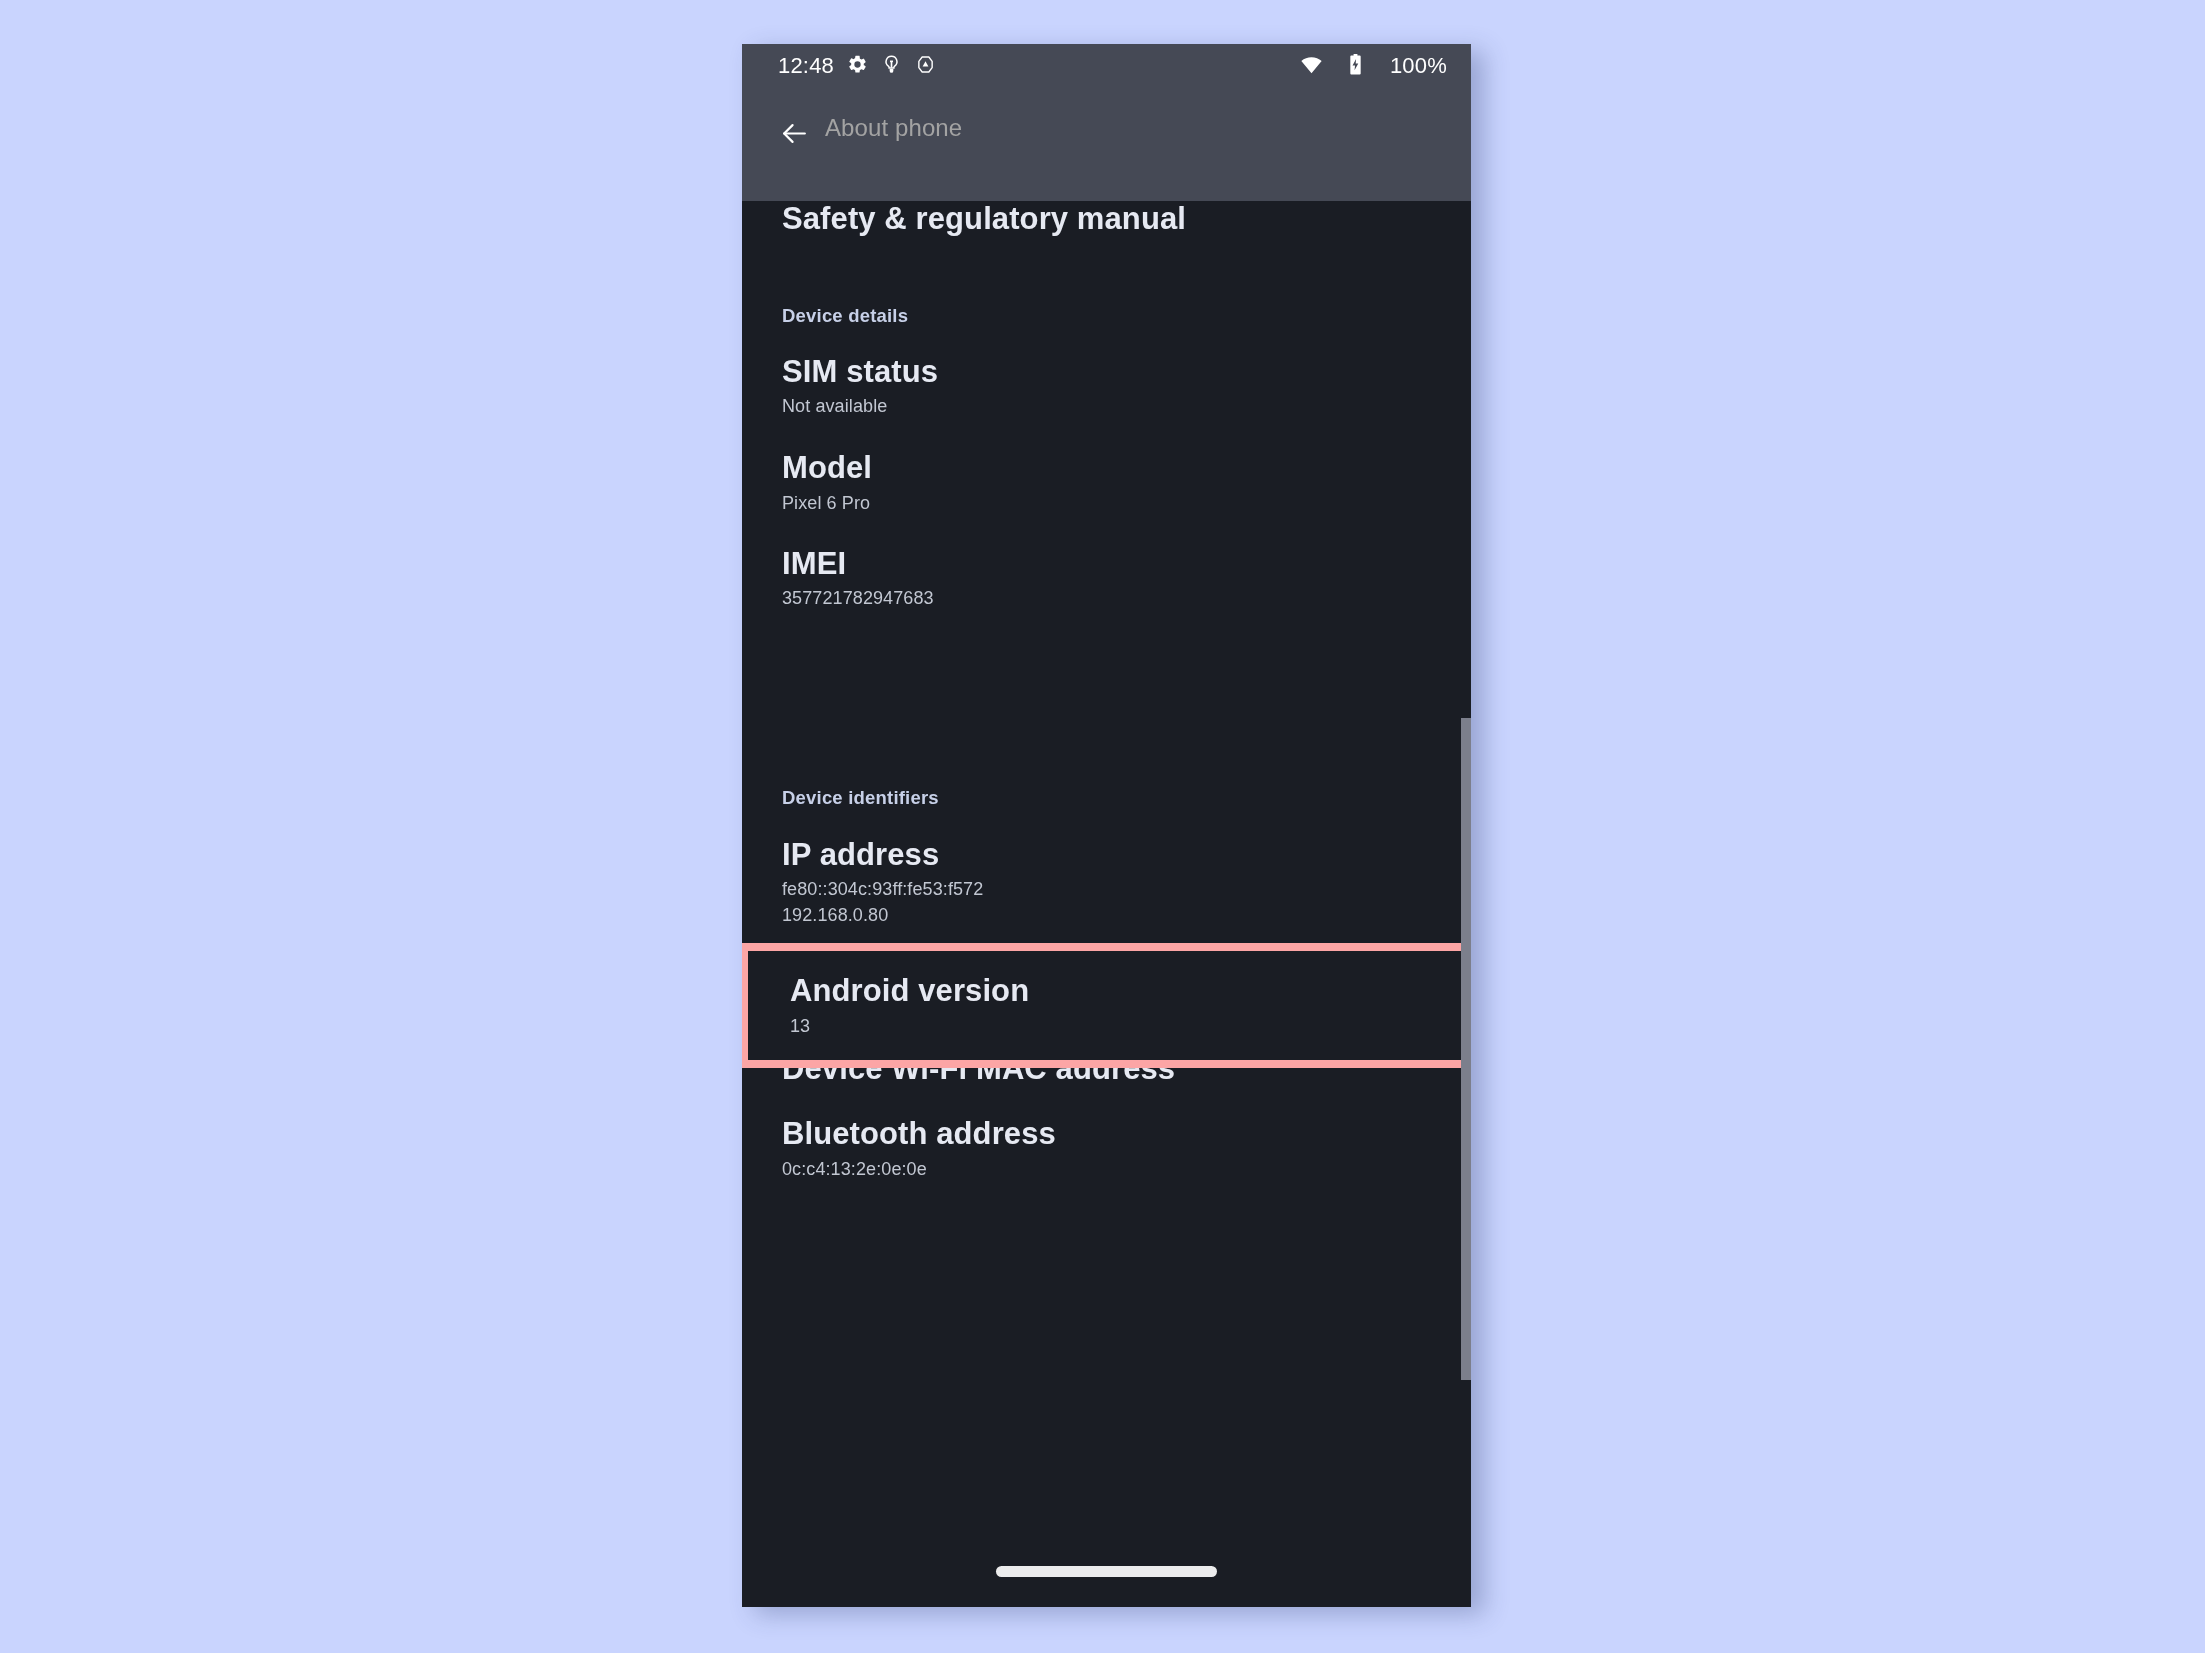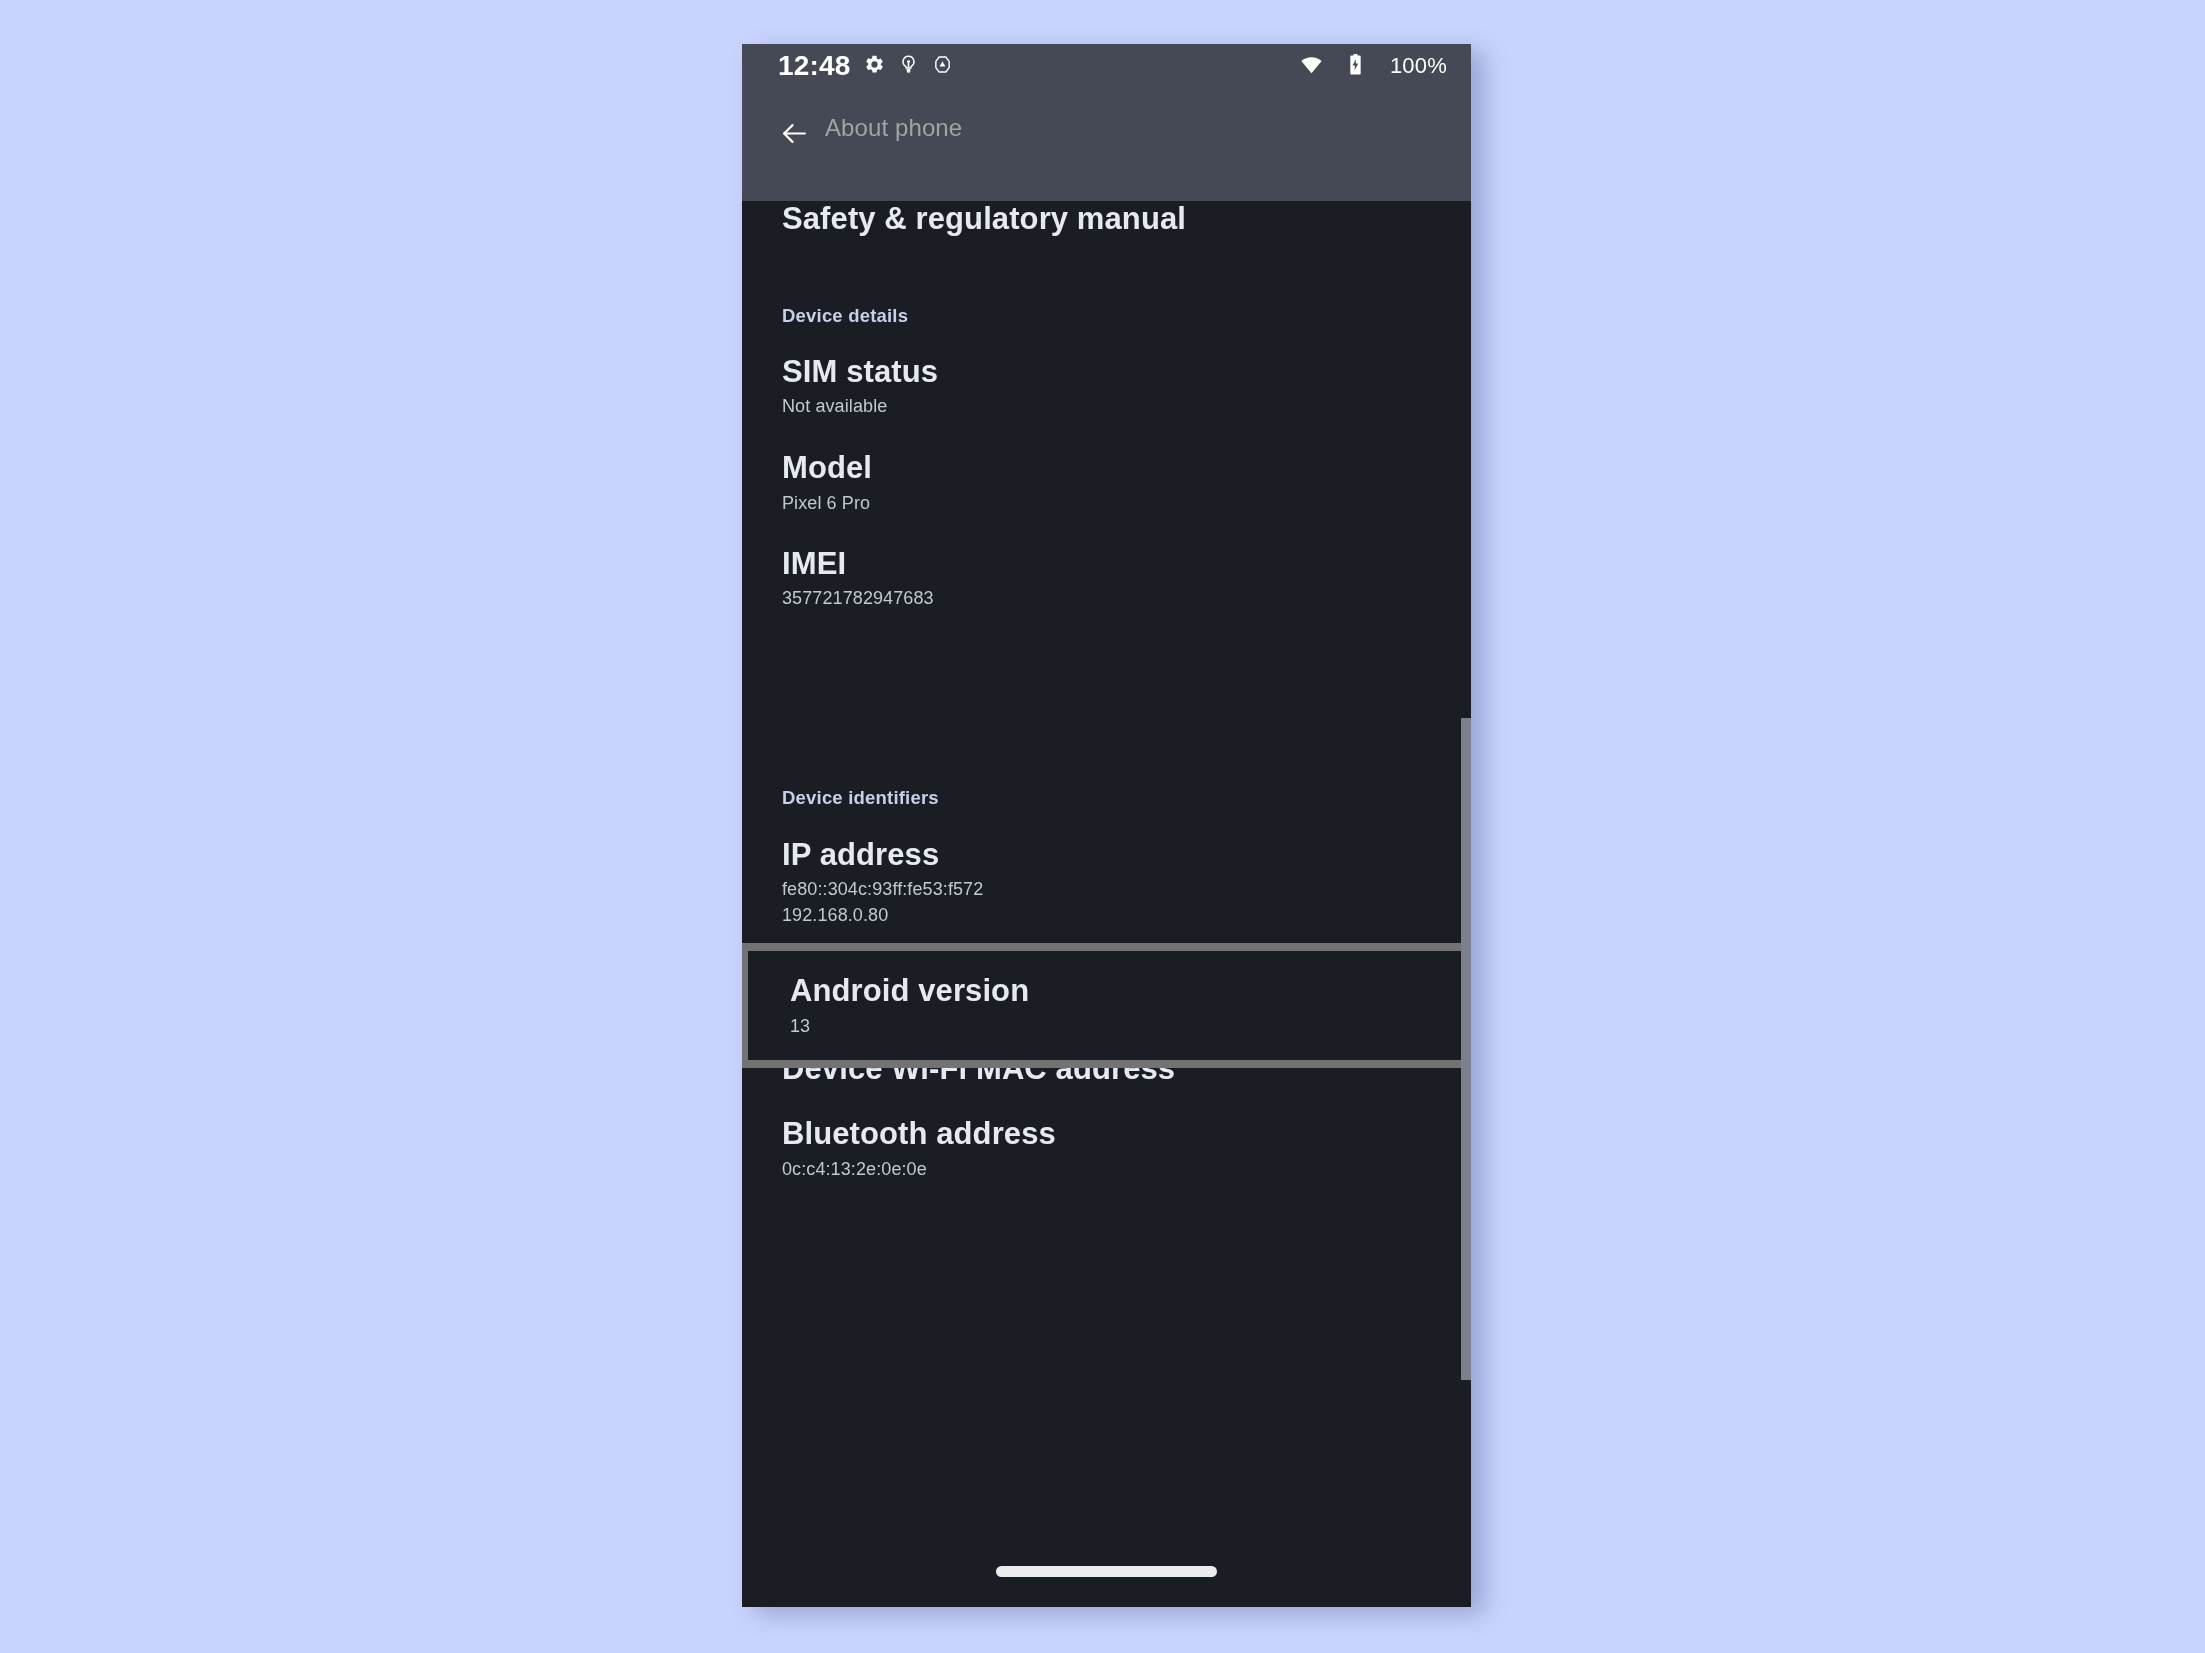--- a/index.html
+++ b/index.html
@@ -42,22 +42,22 @@
     align-items: center;
     gap: 13px;
   }
   #status-right {
     display: flex;
     align-items: center;
     gap: 25px;
     margin-left: auto;
   }
   .sb-time {
-    font-size: 28px;
-    font-weight: 700;
+    font-size: 22px;
+    font-weight: 400;
     letter-spacing: 0.2px;
     line-height: 1;
   }
   .sb-pct {
     font-size: 22px;
     font-weight: 400;
     letter-spacing: 0.2px;
     line-height: 1;
     margin-left: 2px;
   }
@@ -128,21 +128,21 @@
     letter-spacing: 0.1px;
     line-height: 1.38;
     margin-top: 5px;
   }
 
   
   #android-version-row {
     position: absolute;
     left: -2px;
     width: 733px;
-    border: 8px solid #737373;
+    border: 8px solid #fca5a5;
     background: #1a1d24;
     padding: 22px 0 22px 42px;
   }
 
   
   #scrollbar-track {
     position: absolute;
     right: 0;
     top: 0;
     bottom: 0;

